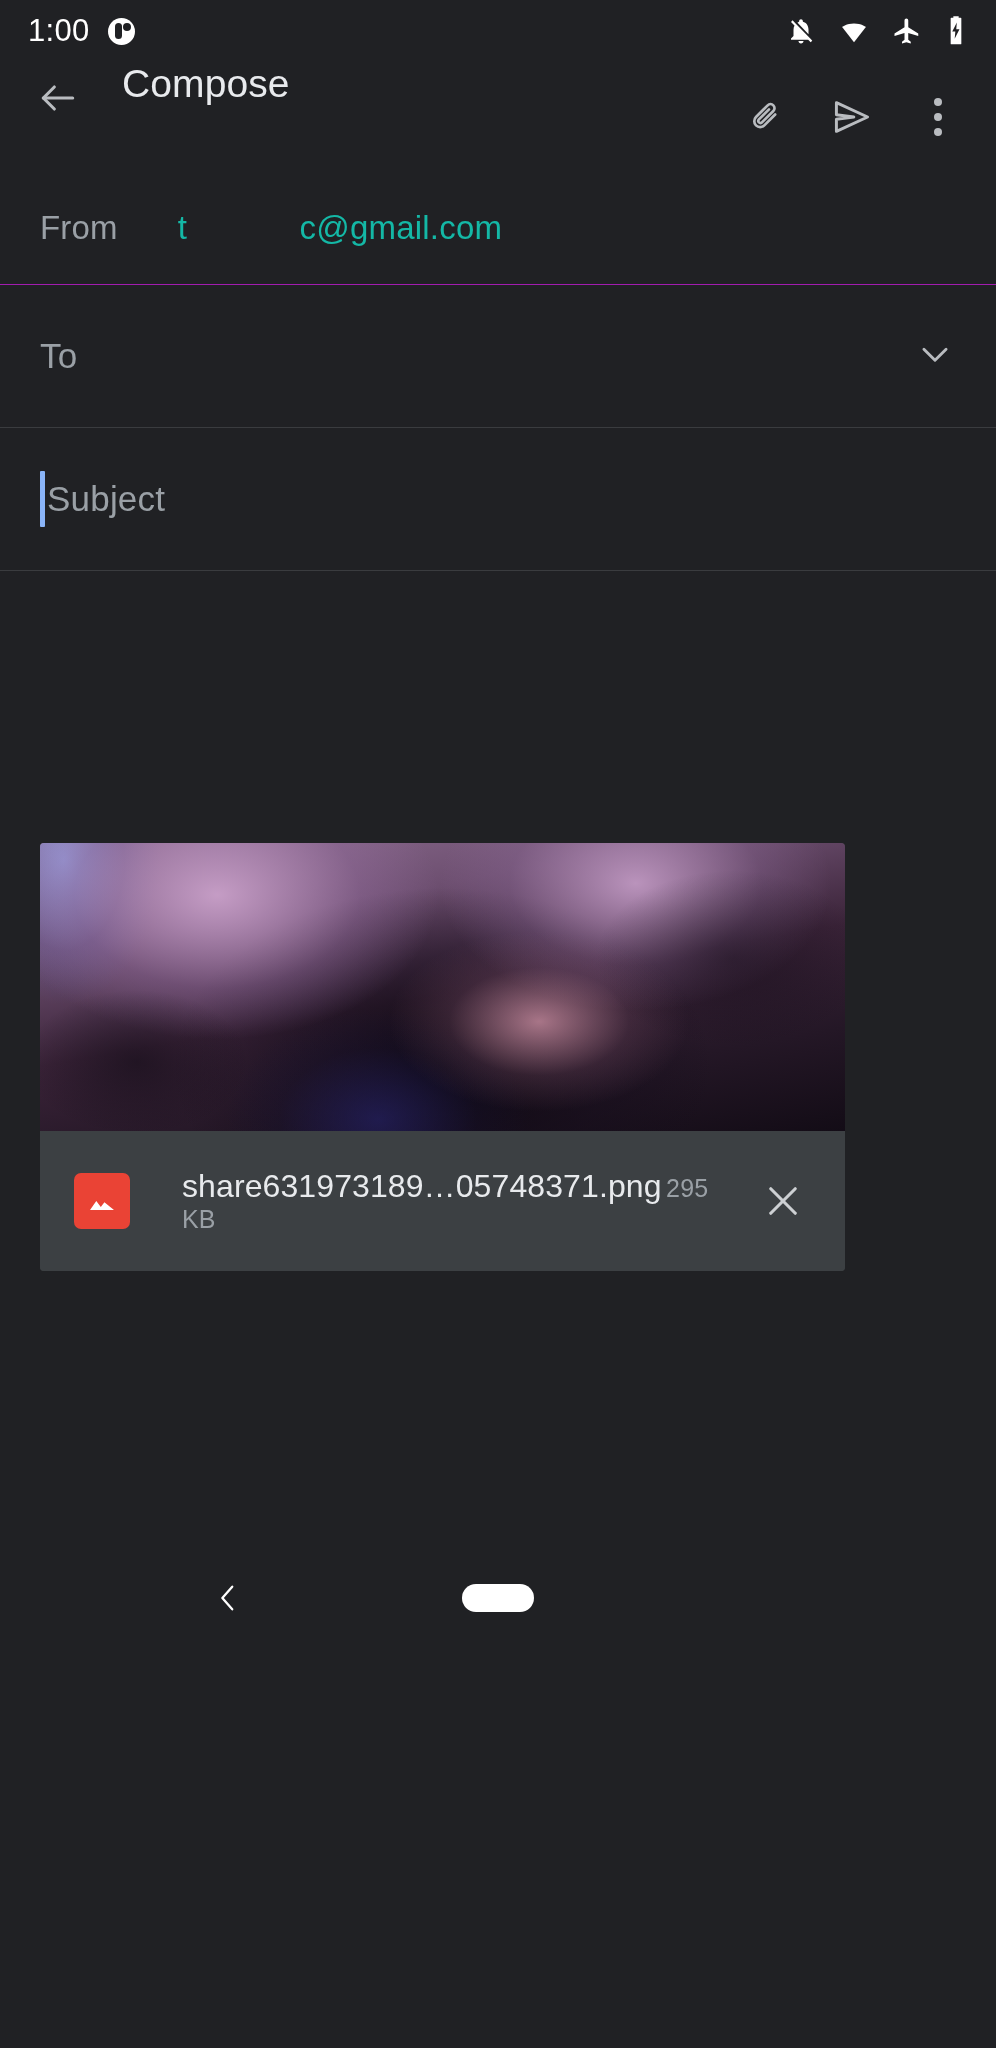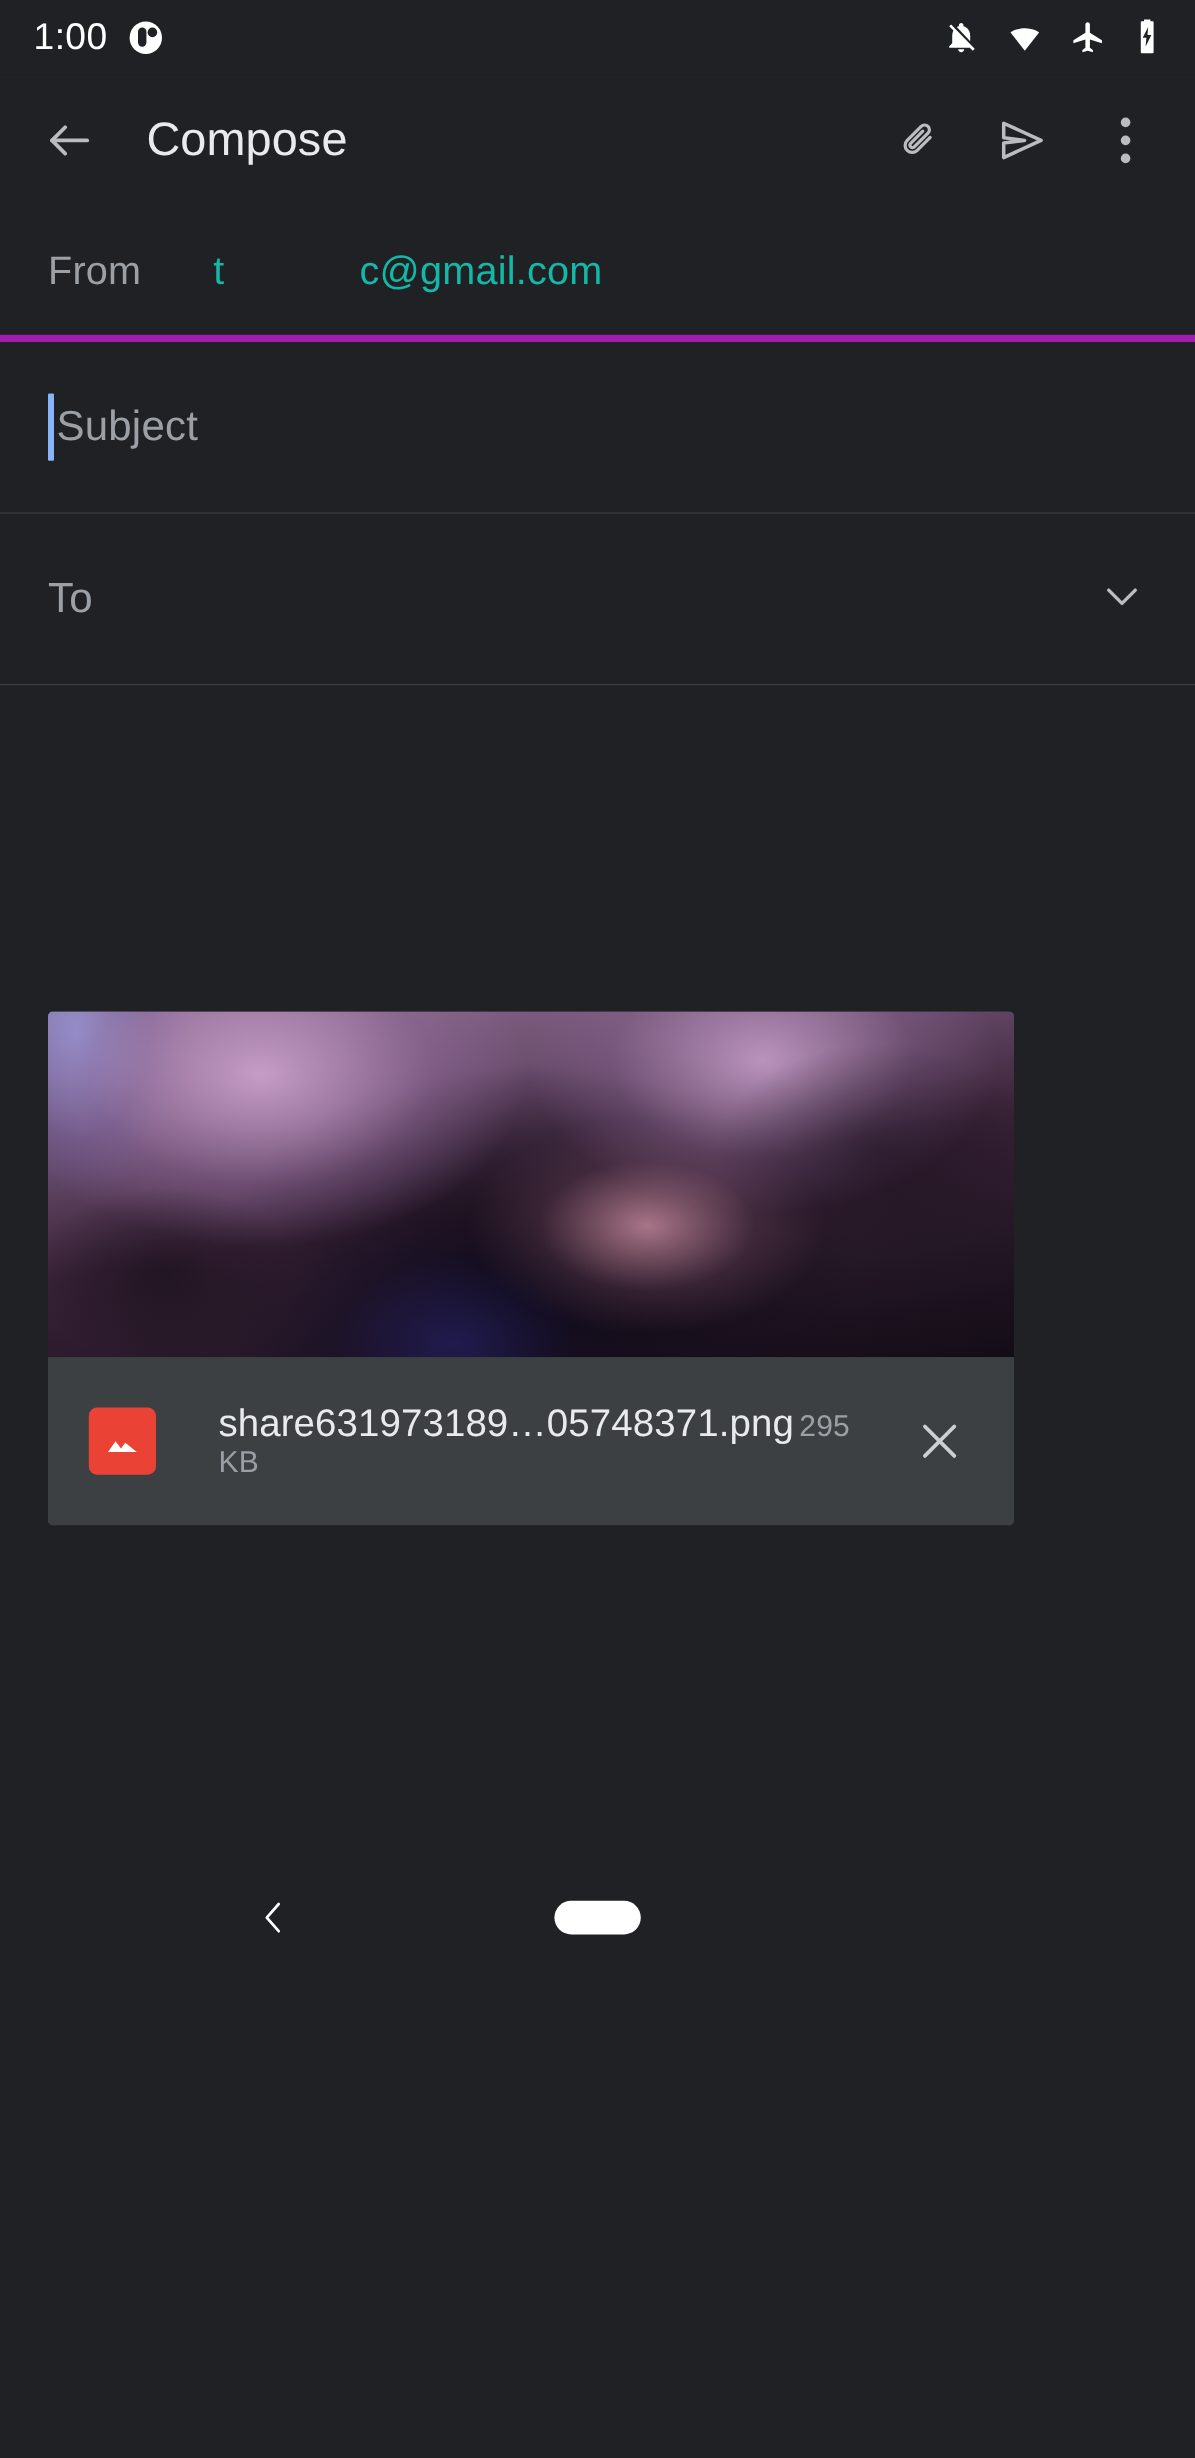--- a/index.html
+++ b/index.html
@@ -43,21 +43,21 @@
   }
   .status-right {
     margin-left:auto; display:flex; align-items:center; gap:22px;
   }
   .status-right svg { display:block; }
 
   
   .app-bar {
     position:absolute; top:62px; left:0;
     width:996px; height:110px;
-    display:flex; align-items:center;
+    display:flex; 
     padding:0 22px;
     background:#202124;
   }
   .iconbtn {
     width:72px; height:72px;
     display:flex; align-items:center; justify-content:center;
     flex:none; cursor:pointer;
   }
   .appbar-title {
     font-size:39px; color:#e8eaed; margin-left:28px;
@@ -74,21 +74,21 @@
   .kebab i { width:8px; height:8px; border-radius:50%; background:#b9bcc0; display:block; }
 
   
   .fields { position:absolute; top:172px; left:0; width:996px; }
   .field-row {
     position:relative;
     display:flex; align-items:center;
     padding:0 40px;
     border-bottom:1px solid #3a3c3f;
   }
-  .row-from { height:113px; border-bottom:6px solid #a21caf; }
+  .row-from { height:113px; border-bottom:1px solid #a21caf; }
   .row-to   { height:143px; }
   .row-subj { height:143px; border-bottom:1px solid #3a3c3f; }
 
   .label-from {
     font-size:33px; color:#9aa0a6; letter-spacing:0.2px;
   }
   .from-value {
     font-size:33px; color:#14b8a6; margin-left:60px;
     letter-spacing:0.2px; white-space:pre;
   }
@@ -246,33 +246,33 @@
     </div>
   </div>
 
   <div class="fields">
 
     <div class="field-row row-from">
       <span class="label-from">From</span>
       <span class="from-value">t            c@gmail.com</span>
     </div>
 
-    <div class="field-row row-subj">
-      <span class="subject-wrap">
-        <span class="caret"></span>
-        <span class="placeholder">Subject</span>
-      </span>
-    </div>
-
     <div class="field-row row-to">
       <span class="placeholder">To</span>
       <span class="chevron-expand">
         <svg width="38" height="38" viewBox="0 0 24 24" fill="none" stroke="#b9bcc0" stroke-width="1.8" stroke-linecap="round" stroke-linejoin="round">
           <polyline points="5,9 12,16 19,9"></polyline>
         </svg>
+      </span>
+    </div>
+
+    <div class="field-row row-subj">
+      <span class="subject-wrap">
+        <span class="caret"></span>
+        <span class="placeholder">Subject</span>
       </span>
     </div>
 
   </div>
 
   <div class="body-area"></div>
 
   <div class="attachment-card">
     <div class="thumb"></div>
     <div class="att-footer">

